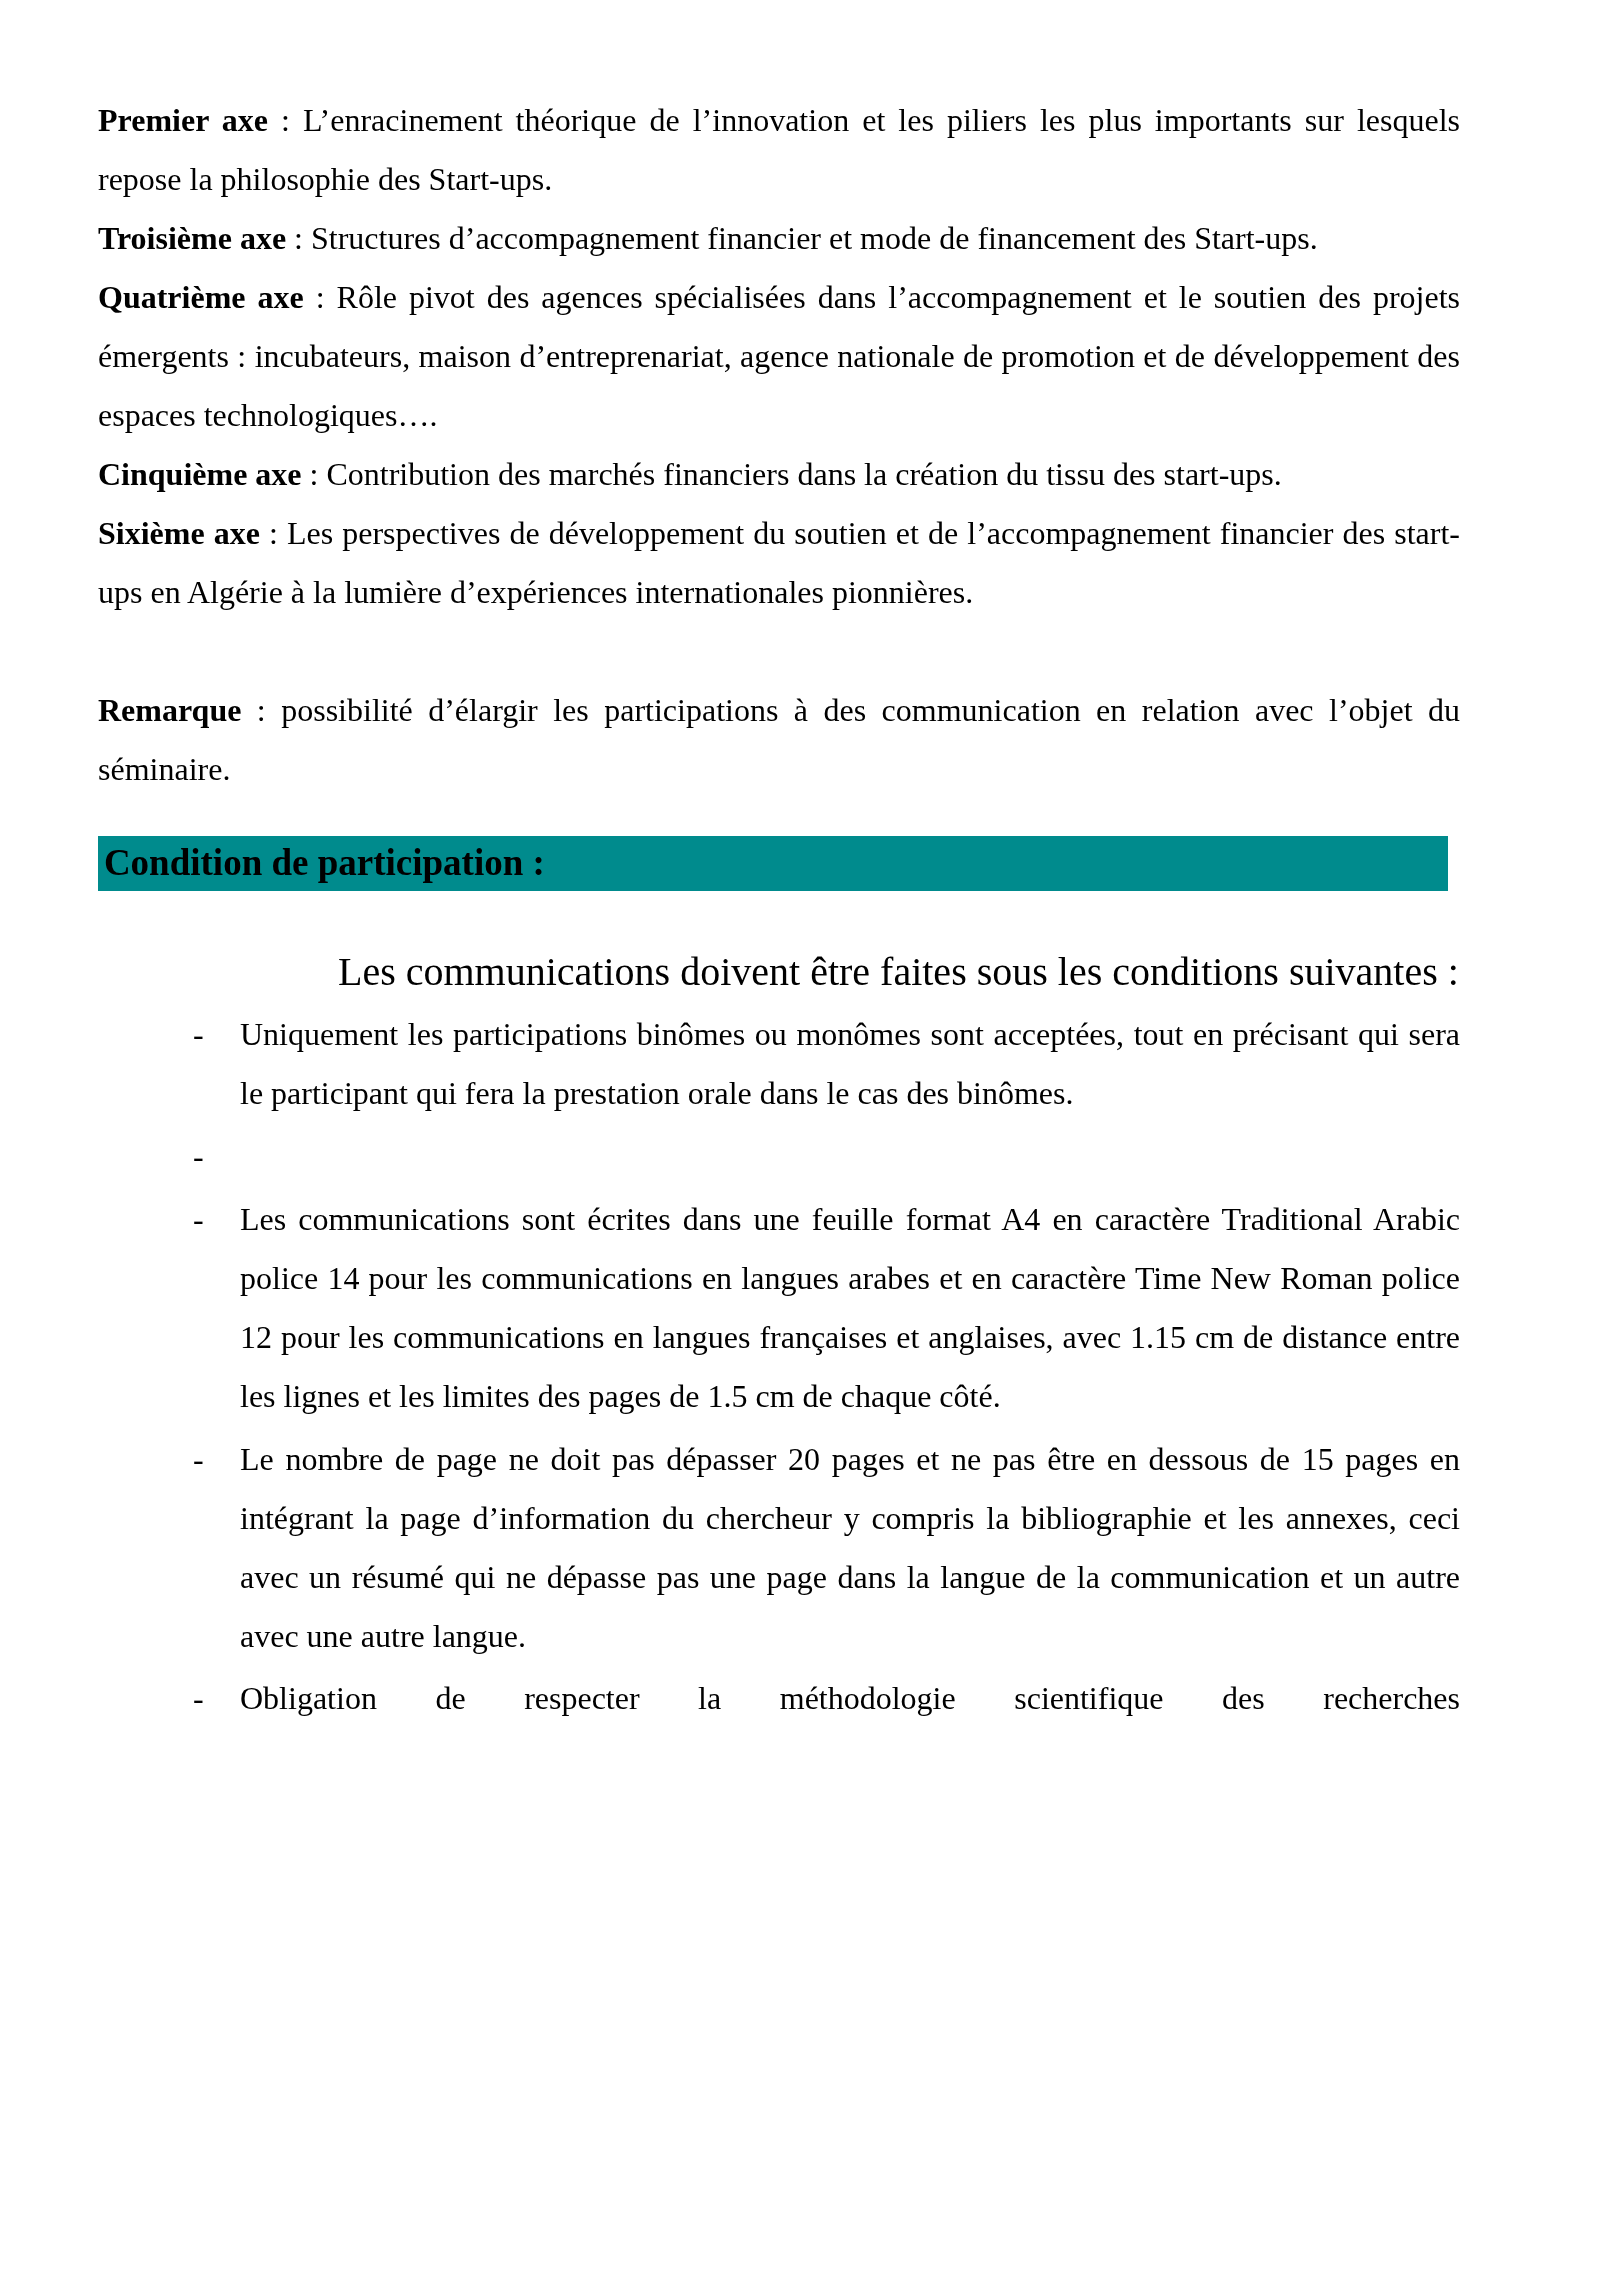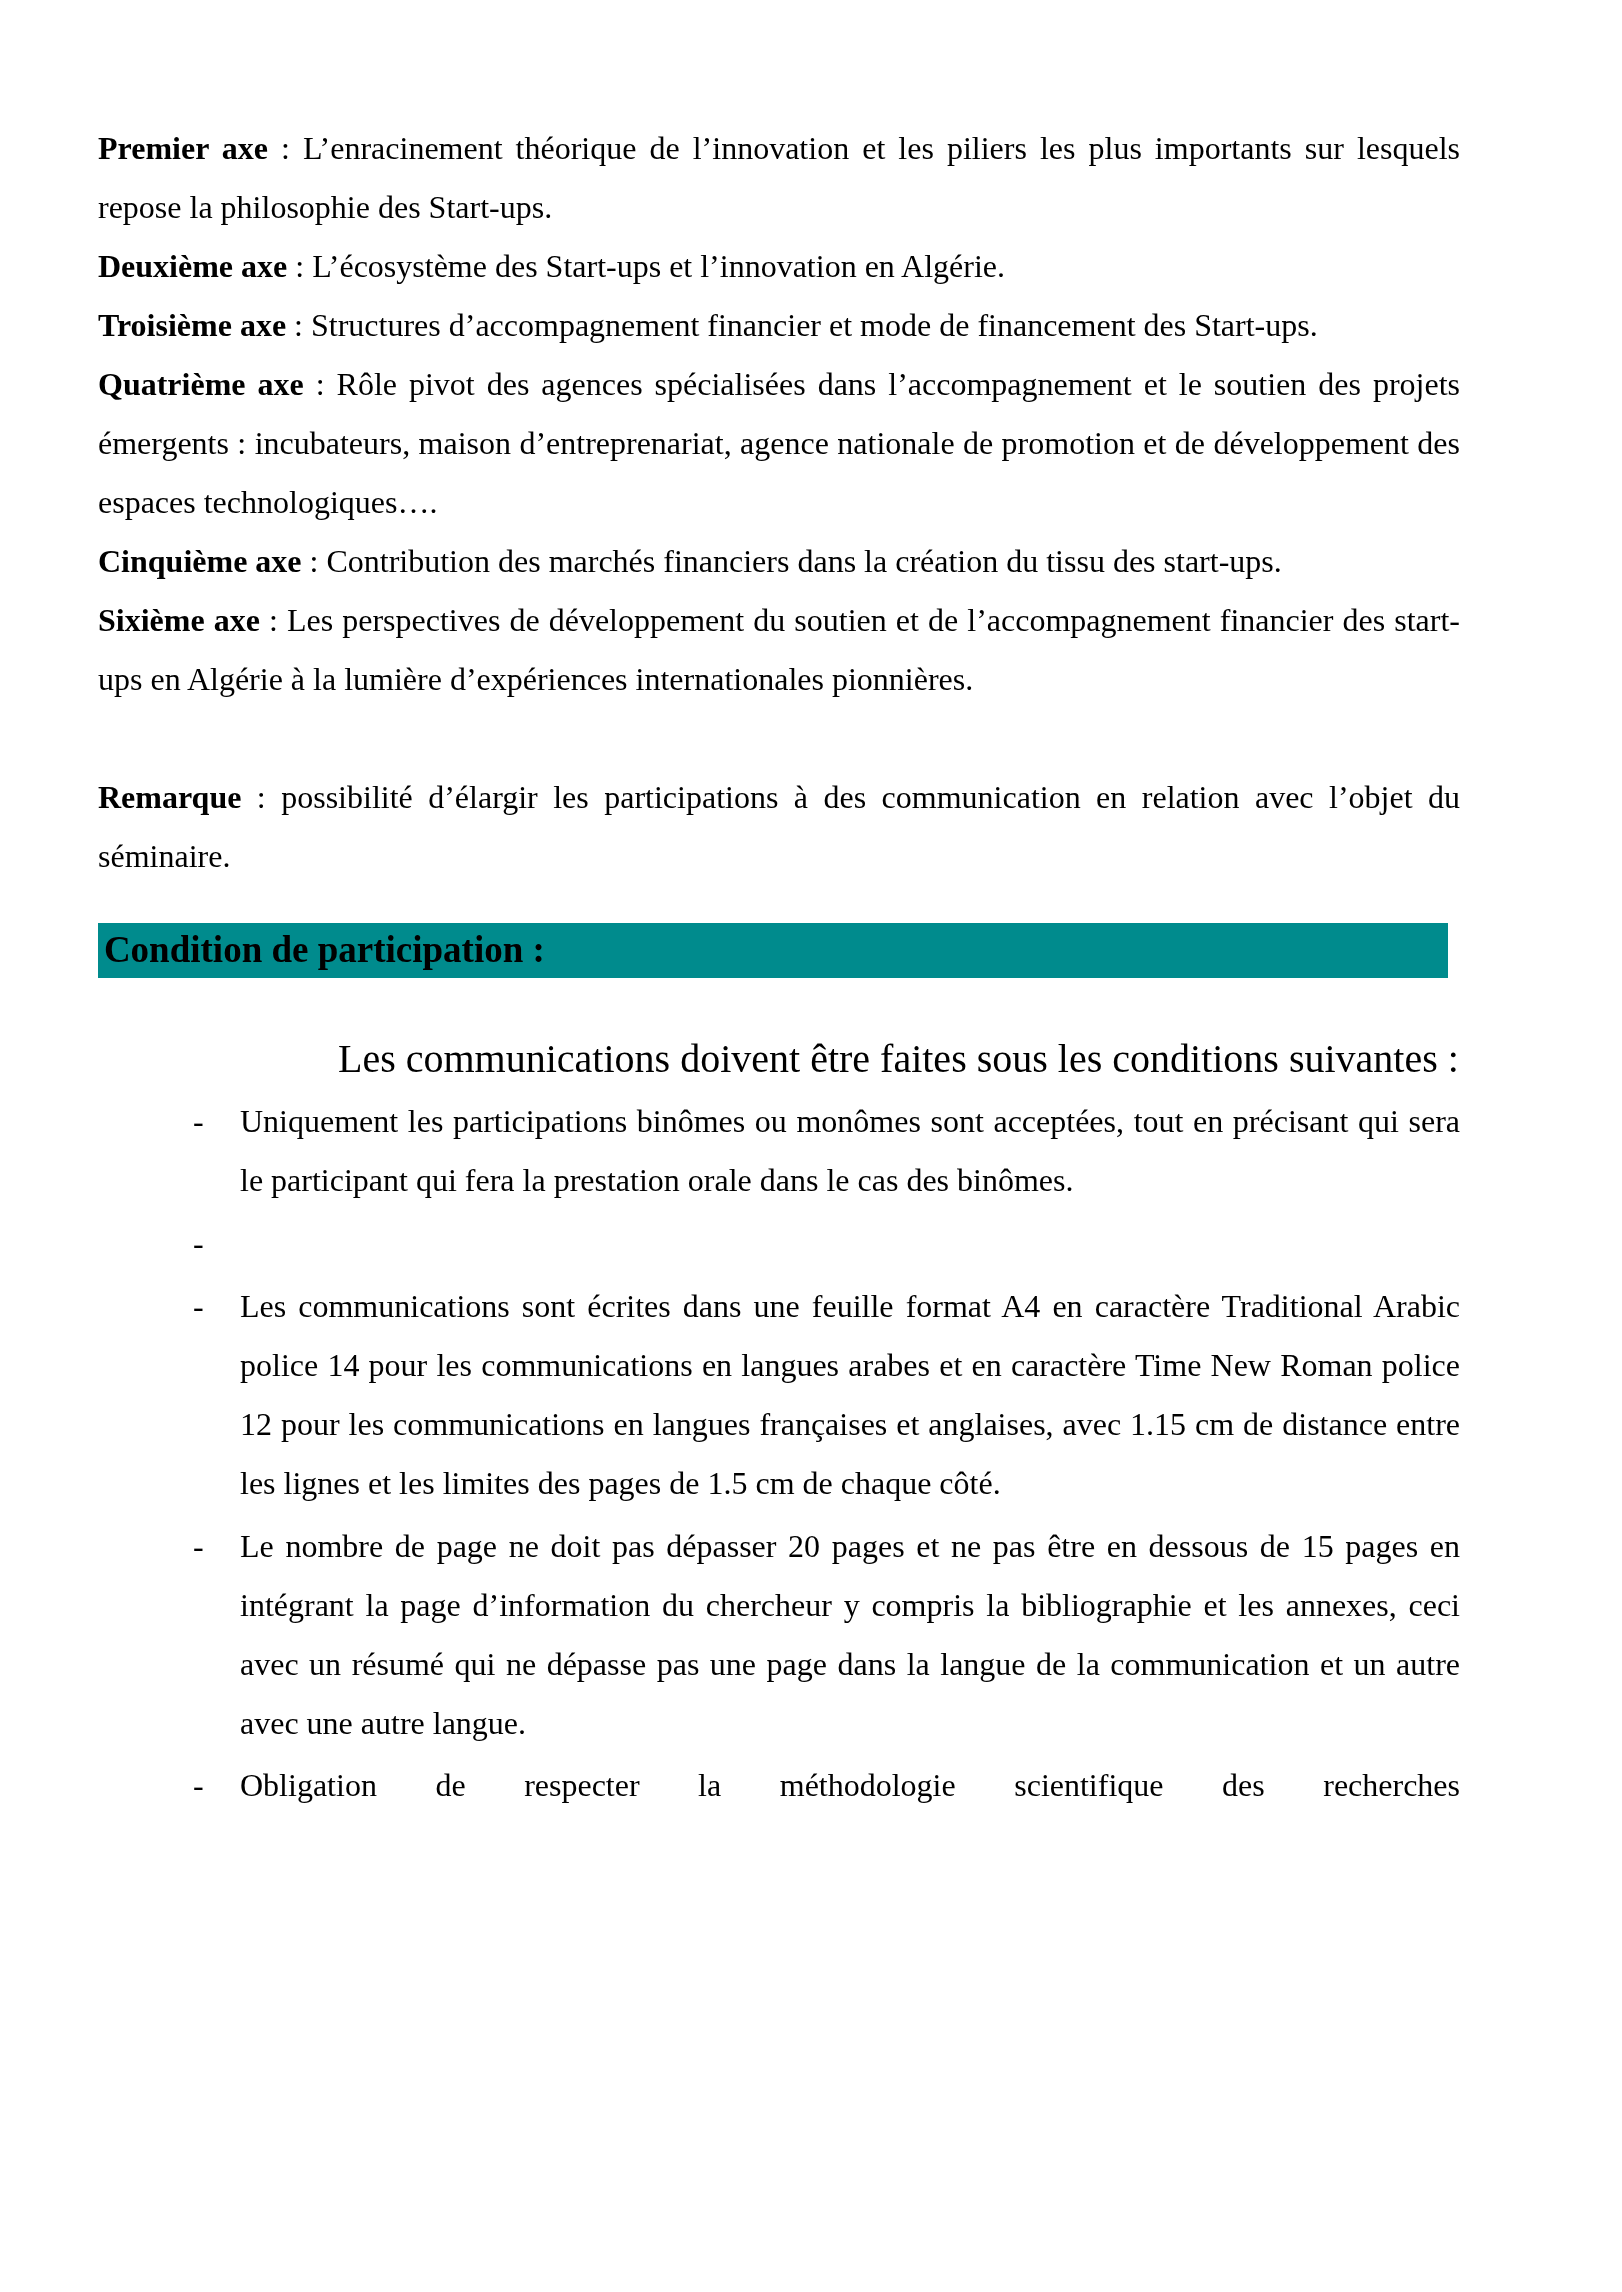--- a/index.html
+++ b/index.html
@@ -8,21 +8,21 @@
     width: 1622px;
     height: 2293px;
     background: #ffffff;
     color: #000000;
     font-family: "Liberation Serif", "DejaVu Serif", serif;
     overflow: hidden;
   }
   .page {
     width: 1622px;
     height: 2161px;
-    padding: 119px 162px 0 98px;
+    padding: 91px 162px 0 98px;
   }
   p { margin: 0; }
   .body-text p {
     font-size: 32px;
     line-height: 59px;
     text-align: justify;
   }
   .b { font-weight: bold; }
   .remark-paragraph { margin-top: 59px; }
   .section-heading {
@@ -61,21 +61,20 @@
   }
   .condition-text.justify-last { text-align-last: justify; }
 </style>
 </head>
 <body>
 
 <div class="page">
 
   <div class="body-text">
     <p><span class="b">Premier axe</span><span> : </span><span>L’enracinement théorique de l’innovation et les piliers les plus importants sur lesquels repose la philosophie des Start-ups.</span></p>
-    <p><span class="b">Deuxième axe</span><span> : </span><span>L’écosystème des Start-ups et l’innovation en Algérie.</span></p>
     <p><span class="b">Troisième axe</span><span> : </span><span>Structures d’accompagnement financier et mode de financement des Start-ups.</span></p>
     <p><span class="b">Quatrième axe</span><span> : </span><span>Rôle pivot des agences spécialisées dans l’accompagnement et le soutien des projets émergents : incubateurs, maison d’entreprenariat, agence nationale de promotion et de développement des espaces technologiques….</span></p>
     <p><span class="b">Cinquième axe</span><span> : </span><span>Contribution des marchés financiers dans la création du tissu des start-ups.</span></p>
     <p><span class="b">Sixième axe</span><span> : </span><span>Les perspectives de développement du soutien et de l’accompagnement financier des start-ups en Algérie à la lumière d’expériences internationales pionnières.</span></p>
 
     <p class="remark-paragraph"><span class="b">Remarque</span><span> : </span><span>possibilité d’élargir les participations à des communication en relation avec l’objet du séminaire.</span></p>
   </div>
 
   <div class="section-heading">Condition de participation :</div>
 

